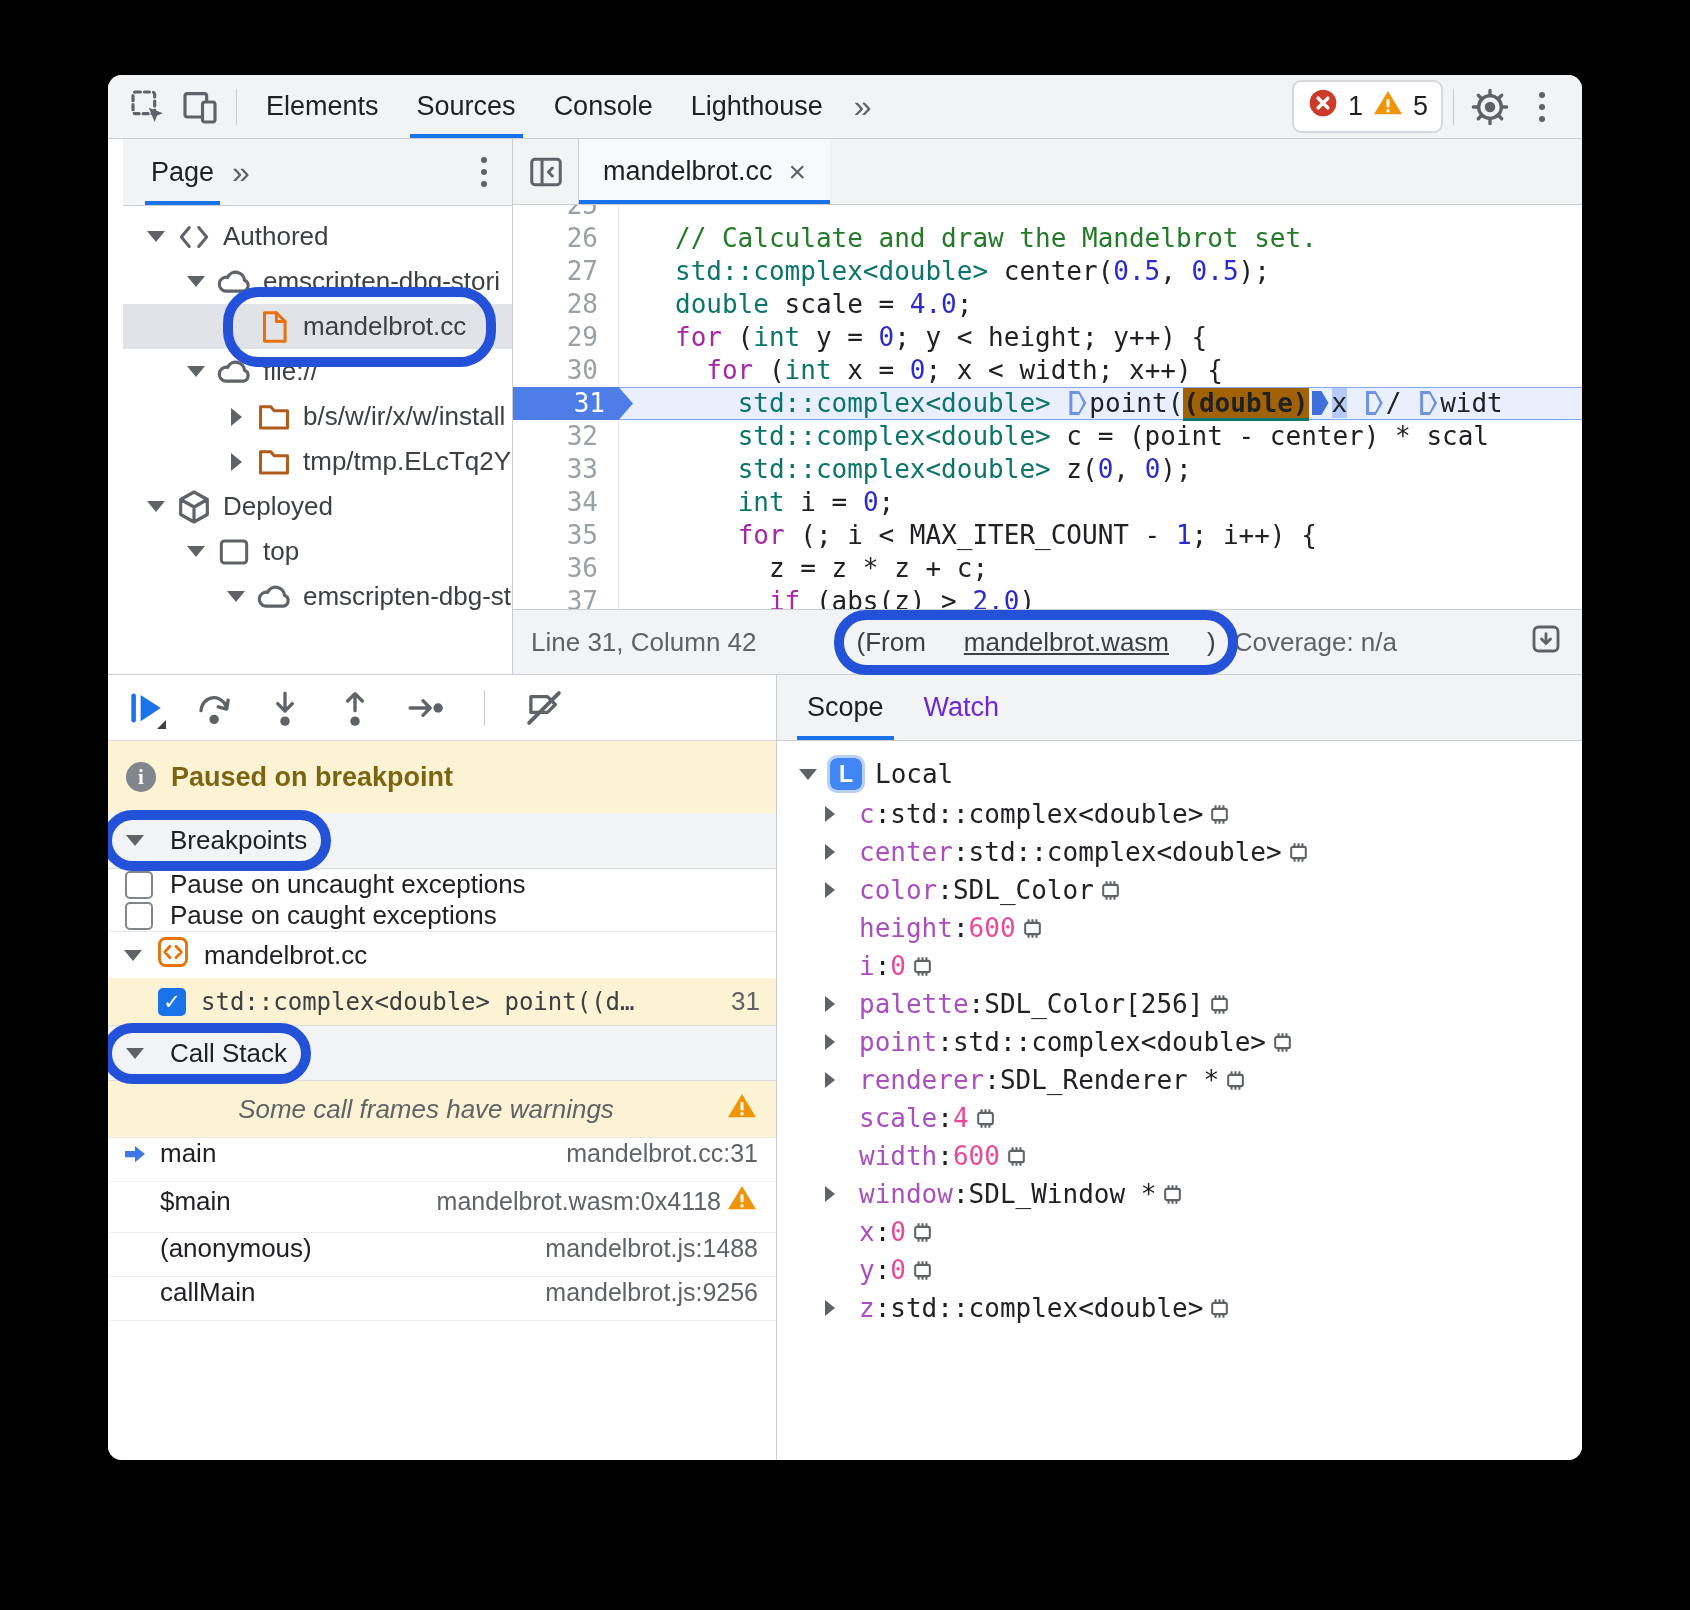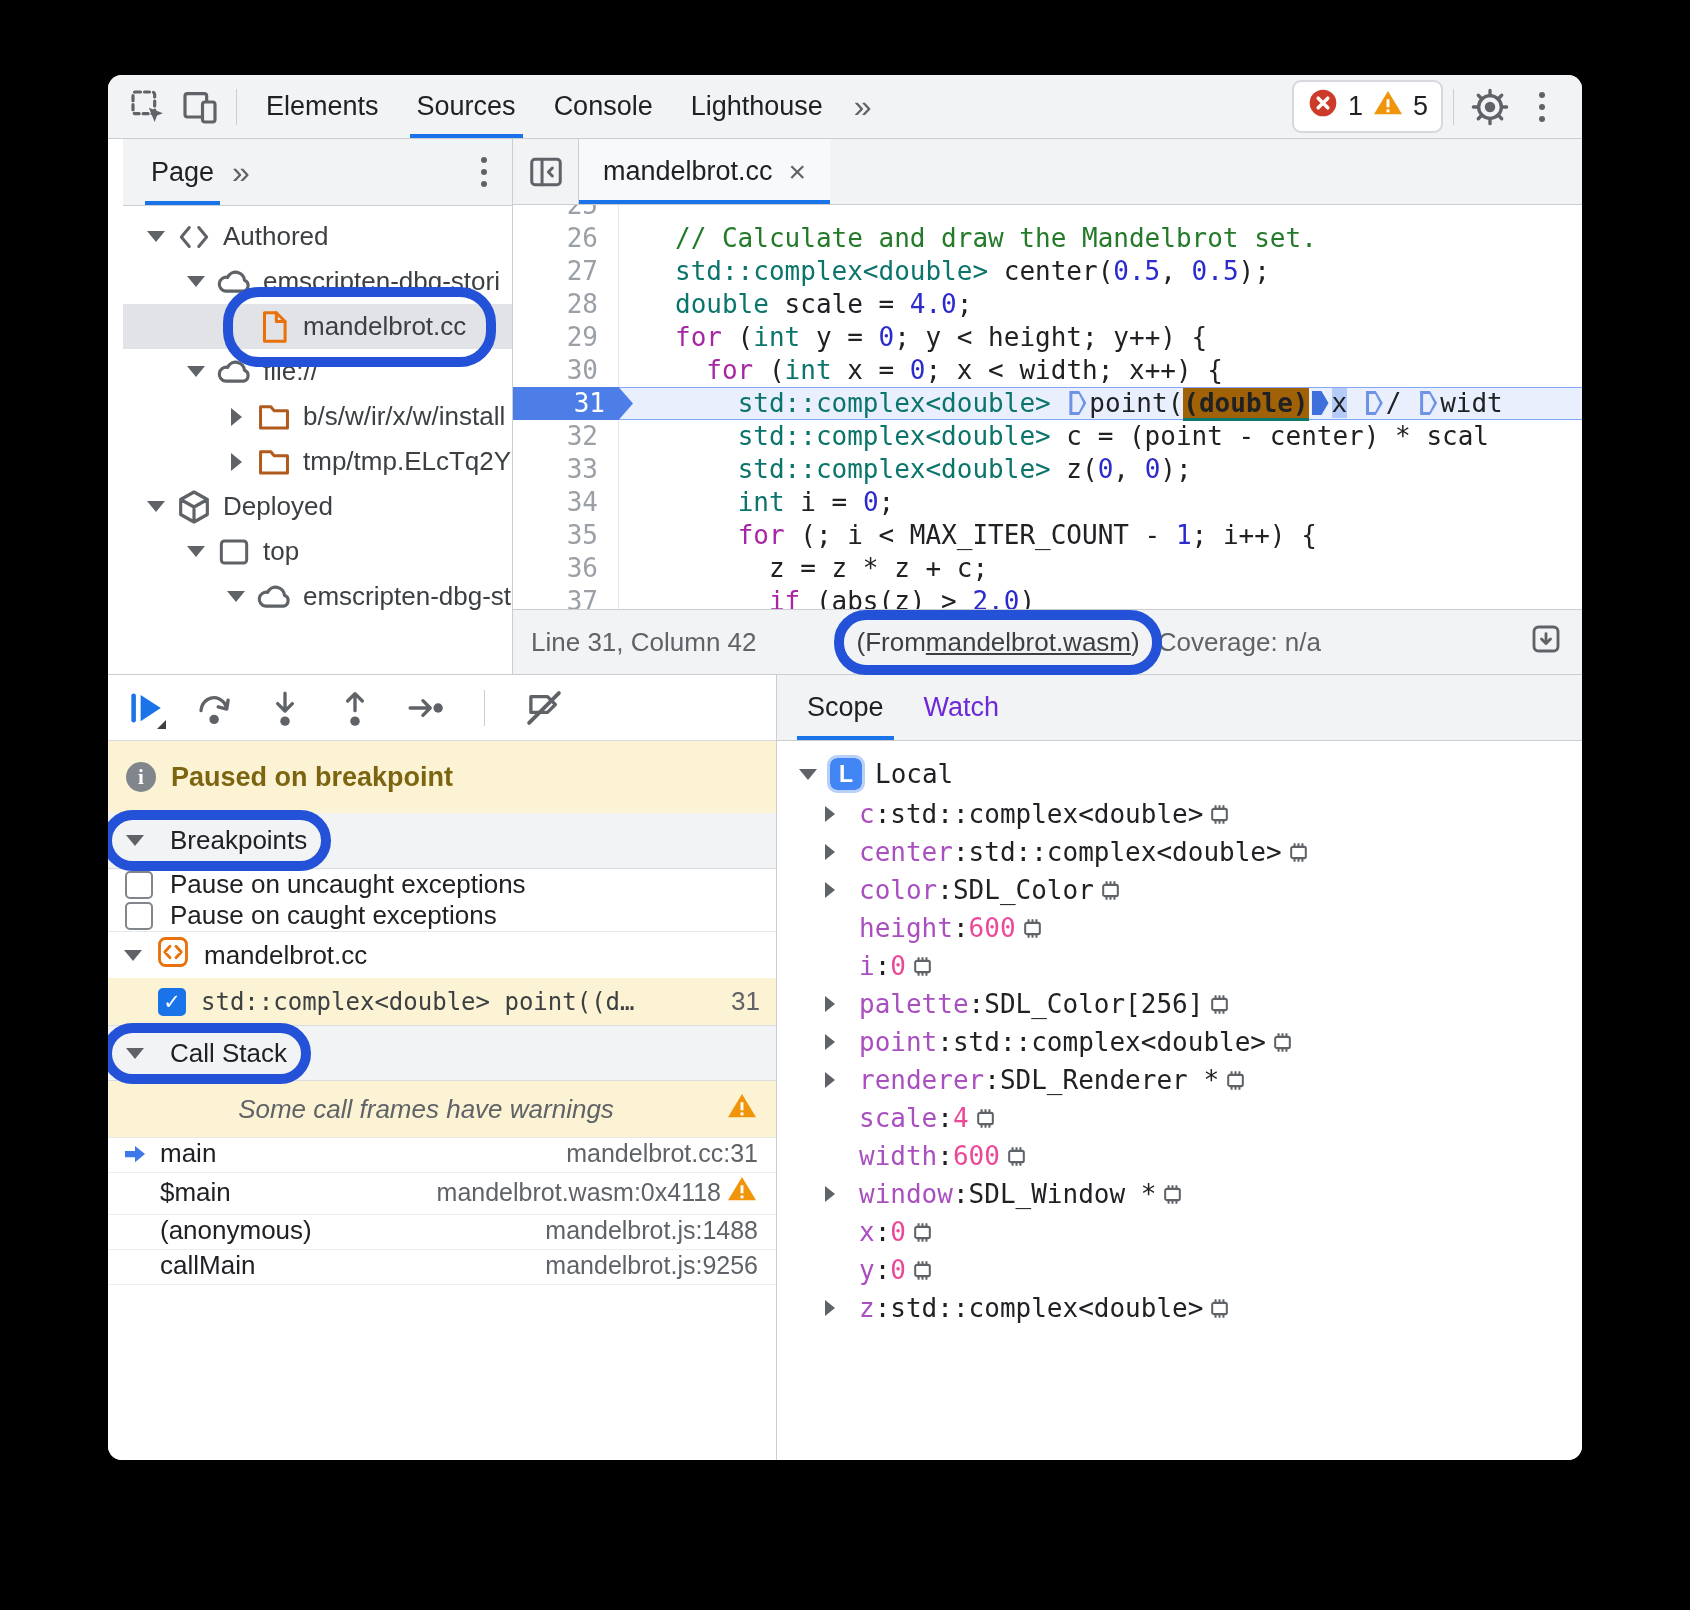--- a/index.html
+++ b/index.html
@@ -79,21 +79,21 @@
   .tk-cast { background: #a16207; border-bottom: 3px solid #0f766e; font-weight: bold; }
   .tk-sel { background: #b5cbf7; }
   .mk { display: inline-block; width: 17px; height: 24px; vertical-align: -3px; margin: 0 3px;
     clip-path: polygon(0 0, 58% 0, 100% 50%, 58% 100%, 0 100%); position: relative; }
   .mkf { background: #3e6fdd; }
   .mko { background: #6e93e6; }
   .mki { position: absolute; left: 3px; top: 3px; right: 3px; bottom: 3px; background: #e9effd;
     clip-path: polygon(0 0, 58% 0, 100% 50%, 58% 100%, 0 100%); }
   .statusbar { flex: 0 0 65px; background: #f1f3f4; border-top: 1px solid #cacdd1;
     display: flex; align-items: center; padding: 0 18px; font-size: 26px; color: #5f6368; }
-  .from-wrap { margin-left: 100px; color: #3c4043; position: relative; white-space: nowrap; }
+  .from-wrap { margin-left: 100px; color: #3c4043; position: relative; white-space: nowrap; gap: 38px; }
   .from-link { text-decoration: underline; color: #3c4043; }
   .coverage { margin-left: 18px; }
   
   .bottom { flex: 1; display: flex; border-top: 1px solid #cacdd1; min-height: 0; }
   .bleft { flex: 0 0 669px; border-right: 1px solid #cacdd1; display: flex; flex-direction: column; background: #fff; overflow: hidden; }
   .dbg-toolbar { flex: 0 0 66px; border-bottom: 1px solid #dadce0; display: flex; align-items: center; padding: 0 16px; gap: 28px; }
   .dbg-btn { width: 42px; height: 42px; display: flex; align-items: center; justify-content: center; position: relative; }
   .corner { position: absolute; right: 0; bottom: 0; width: 0; height: 0;
     border-left: 9px solid transparent; border-bottom: 9px solid #3c4043; }
   .paused { flex: 0 0 72px; background: #fcf3d4; display: flex; align-items: center; gap: 15px;
@@ -108,21 +108,21 @@
   .checkbox.checked { background: #1a73e8; border-color: #1a73e8; color: #fff; display: flex;
     align-items: center; justify-content: center; font-size: 21px; font-family: "DejaVu Sans", sans-serif; }
   .group-row { flex: 0 0 47px; border-top: 1px solid #e6e8ea; display: flex; align-items: center; gap: 13px; padding: 0 16px; font-size: 26px; font-weight: bold; color: #202124; }
   .bp-row { flex: 0 0 47px; background: #fcf3d4; display: flex; align-items: center; gap: 15px;
     padding: 0 16px 0 50px; font-family: "DejaVu Sans Mono", monospace; font-size: 24px; color: #3c4043; }
   .bp-code { flex: 1; overflow: hidden; white-space: nowrap; }
   .bp-line { font-family: "Liberation Sans", sans-serif; font-size: 26px; color: #5f6368; }
   .warn-row { flex: 0 0 57px; background: #fcf3d4; display: flex; align-items: center;
     padding: 0 18px; font-size: 26px; font-style: italic; color: #5f6368; border-bottom: 1px solid #e6e8ea; }
   .warn-text { margin: 0 auto; }
-  .frame { flex: 0 0 55px; display: flex; align-items: center; padding: 0 18px 3px 12px;
+  .frame { flex: 0 0 55px; display: flex; align-items: center; padding: 0 18px 12px 12px;
     border-bottom: 1px solid #eceef0; font-size: 26px; }
   .frame-arrow { width: 40px; flex: 0 0 40px; display: flex; align-items: center; }
   .frame-loc { margin-left: auto; color: #5f6368; font-size: 25px; display: flex; align-items: center; gap: 5px; }
   
   .bright { flex: 1; display: flex; flex-direction: column; background: #fff; overflow: hidden; }
   .scope-tabs { flex: 0 0 66px; background: #f1f3f4; border-bottom: 1px solid #cacdd1; display: flex; padding: 0 10px; }
   .stab { font-size: 27px; color: #6d28d9; padding: 0 20px; display: flex; align-items: center; position: relative; }
   .stab.active { color: #202124; }
   .stab.active::after { content: ""; position: absolute; left: 10px; right: 10px; bottom: 0; height: 4px; background: #1a73e8; }
   .scope-list { flex: 1; padding: 12px 0 0 22px; font-family: "DejaVu Sans Mono", monospace; font-size: 26px; overflow: hidden; }

